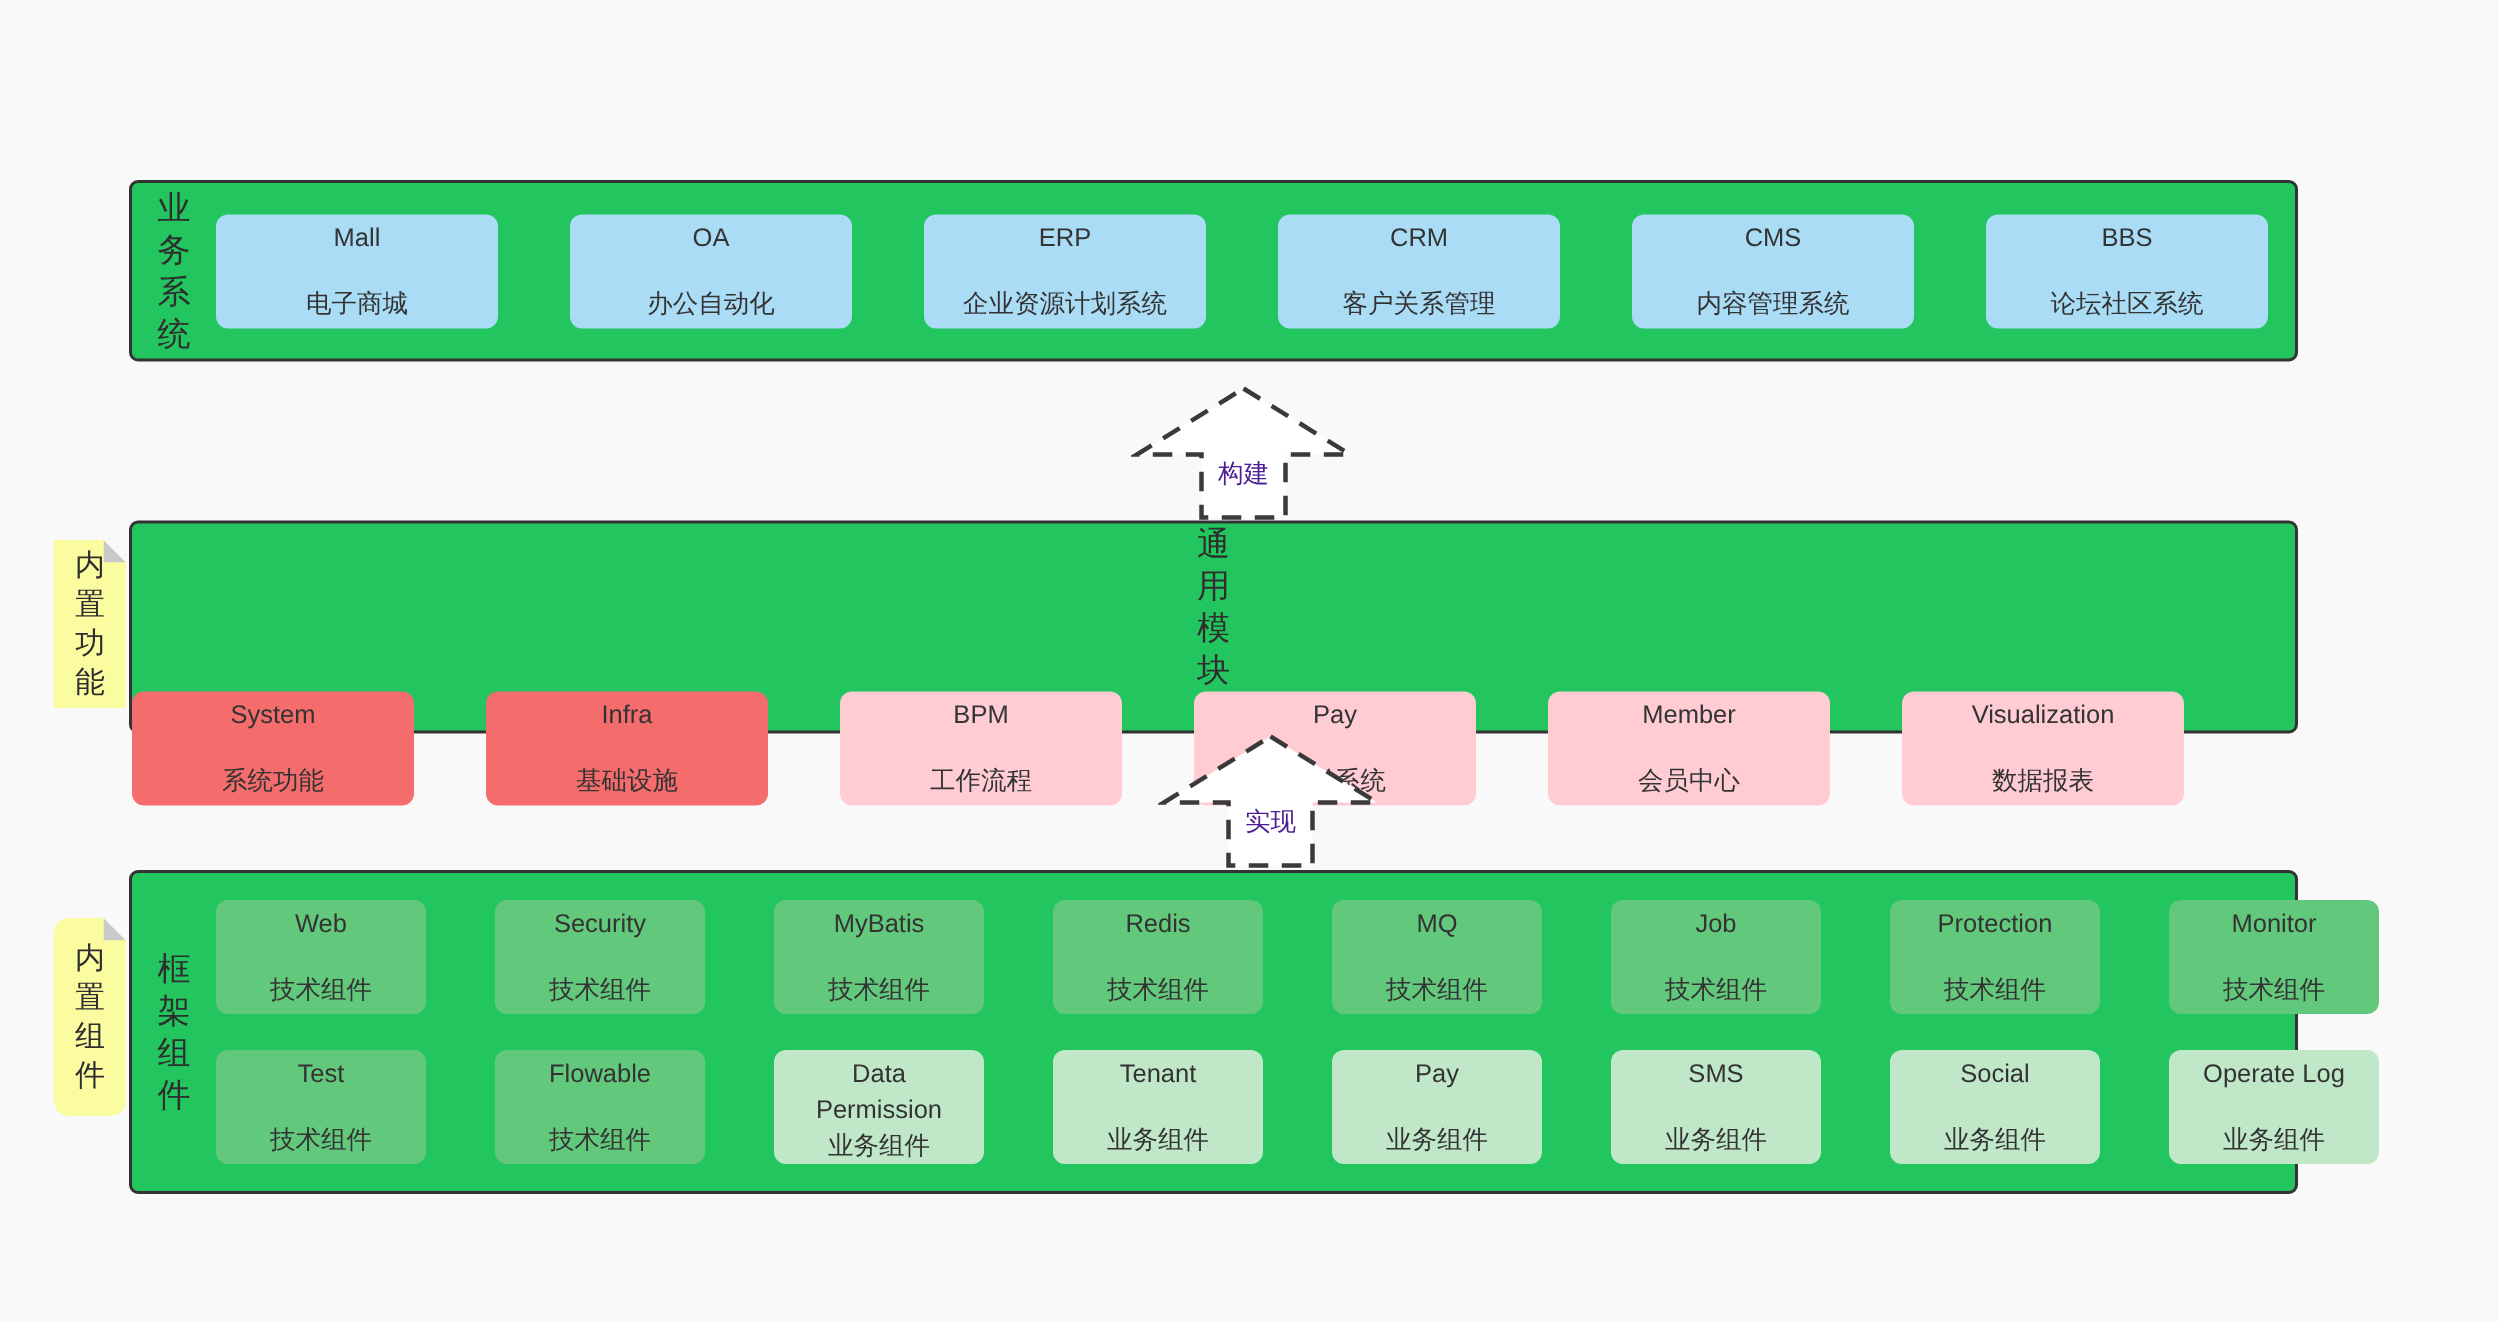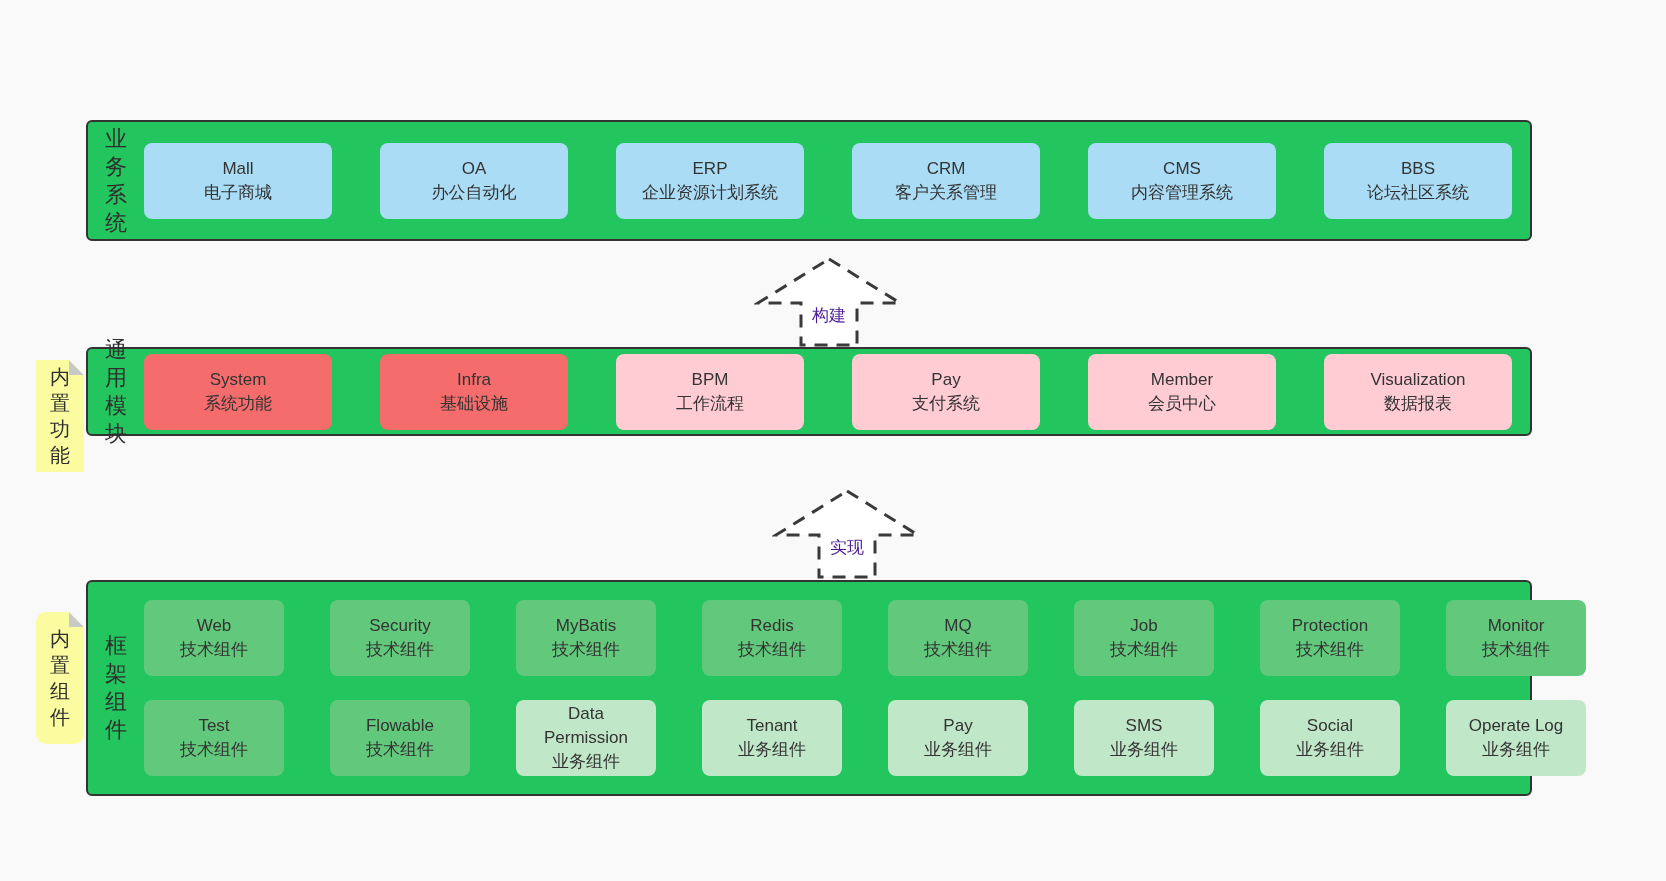--- a/index.html
+++ b/index.html
@@ -7,36 +7,36 @@
     width:1666px;height:881px;position:relative;overflow:hidden;
     background:#f9f9f9;color:#333;
     font-family:"Liberation Sans","DejaVu Sans",sans-serif;
   }
   .layer{
     position:absolute;left:86px;width:1446px;box-sizing:border-box;
     background:#22c55e;border:2px solid #333;border-radius:6px;
     display:flex;align-items:stretch;
   }
   .layer1{top:120px;height:121px;}
-  .layer2{top:347px;height:89px;}
+  .layer2{top:347px;height:142px;flex-direction:column;}
   .layer3{top:580px;height:216px;}
   .side-col{
     flex:0 0 56px;display:flex;align-items:center;justify-content:center;
   }
   .side-label{
     width:26px;font-size:22px;line-height:28px;text-align:center;
     word-break:break-all;color:#2e2e2e;
   }
   .rows-col{flex:1;display:flex;flex-direction:column;justify-content:center;gap:24px;}
   .row{display:flex;align-items:center;}
   .row.wide{gap:48px;}
   .row.narrow{gap:46px;}
   .box{
     height:76px;border-radius:8px;box-sizing:border-box;padding:4px 10px;
-    display:flex;flex-direction:column;align-items:center;justify-content:center;
+    display:flex;flex-direction:column;align-items:center;justify-content:space-between;
     text-align:center;font-size:17px;line-height:1.4;
   }
   .box.w188{flex:0 0 188px;width:188px;}
   .box.w140{flex:0 0 140px;width:140px;}
   .b-blue{background:#aadcf6;}
   .b-red{background:#f56c6c;}
   .b-pink{background:#ffccd4;}
   .b-green{background:#62c87c;}
   .b-green-light{background:#c0e8c8;}
   .bt,.bs{width:100%;}

